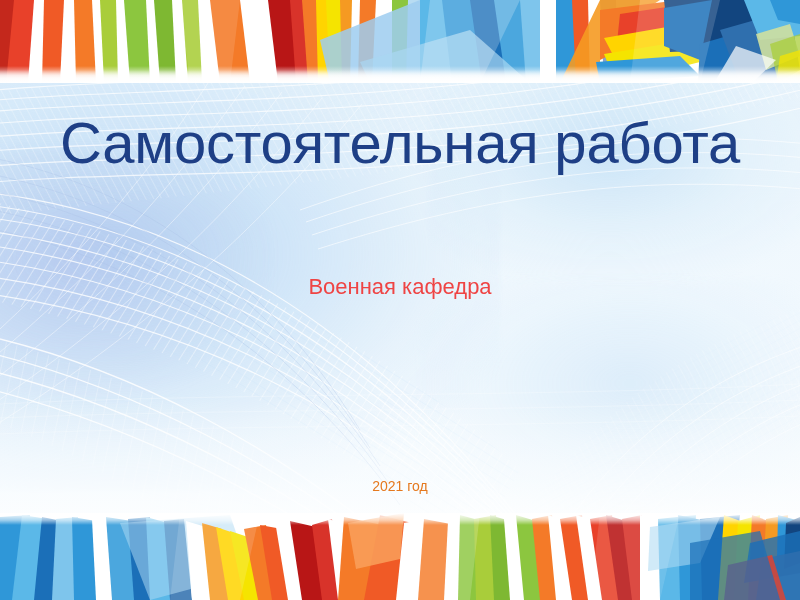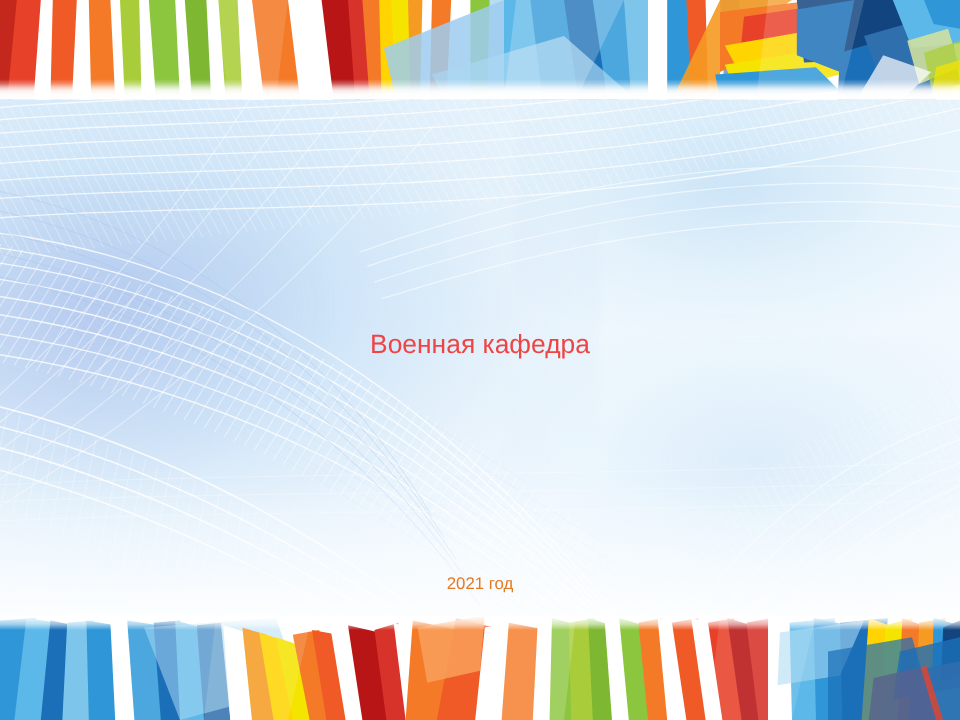--- a/index.html
+++ b/index.html
@@ -440,18 +440,19 @@
       <defs>
         <linearGradient id="botFade" x1="0" y1="0" x2="0" y2="1">
           <stop offset="0%" stop-color="#ffffff" stop-opacity="1"></stop>
           <stop offset="60%" stop-color="#ffffff" stop-opacity="0.55"></stop>
           <stop offset="100%" stop-color="#ffffff" stop-opacity="0"></stop>
         </linearGradient>
       </defs>
     </svg>
   </div>
 
+  <div id="title">Самостоятельная работа</div>
 
   <div id="subtitle">Военная кафедра</div>
 
   <div id="year">2021 год</div>
 
 </div>
 
 </body></html>

